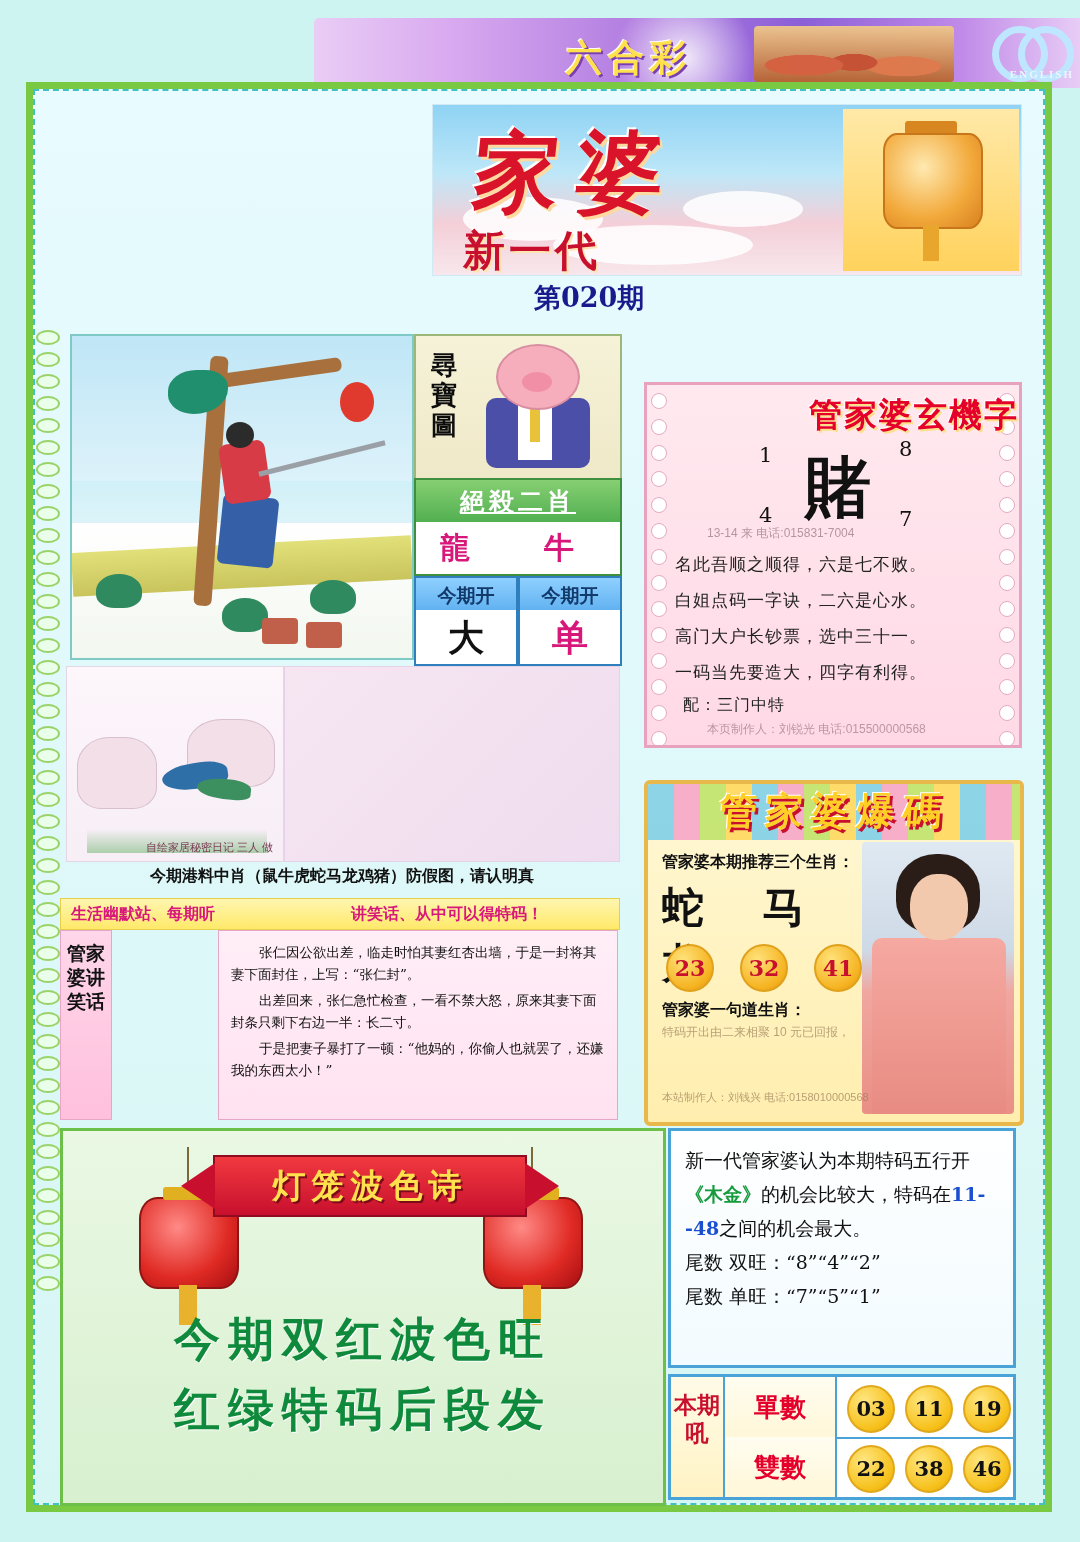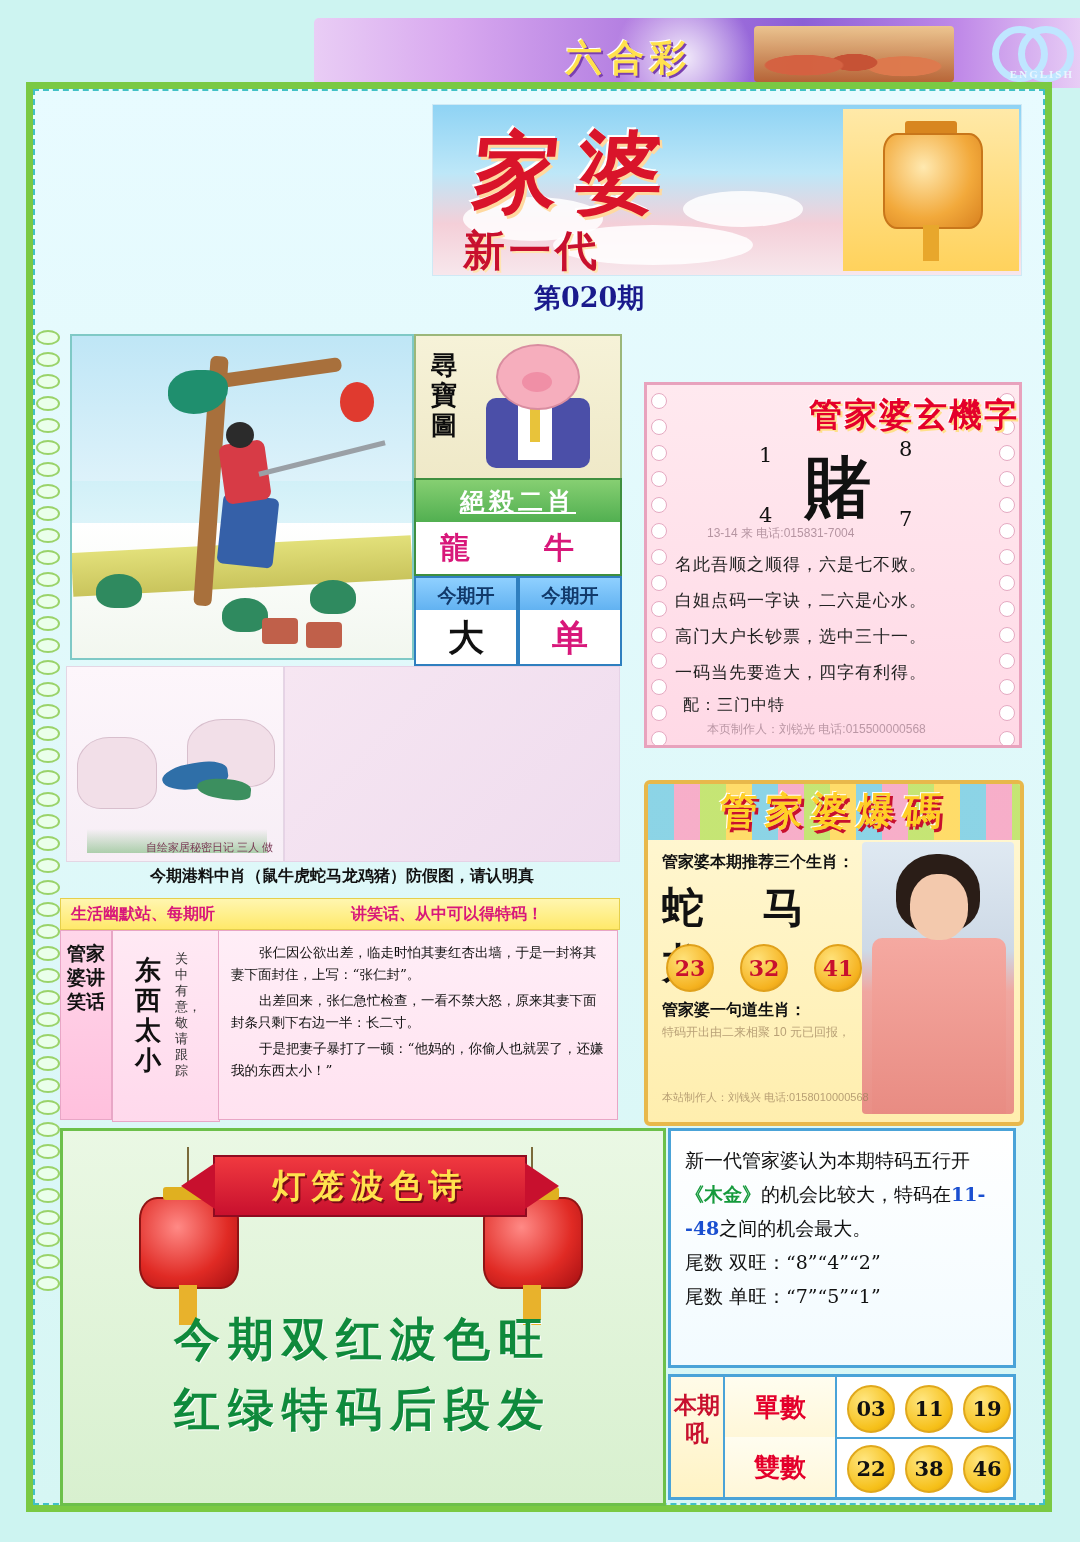--- a/index.html
+++ b/index.html
@@ -552,24 +552,20 @@
   </div>
   <div class="pic2-cap">自绘家居秘密日记   三人   做</div>
   <div class="pink-pane"></div>
   <div class="zhenjia">今期港料中肖（鼠牛虎蛇马龙鸡猪）防假图，请认明真</div>
 
   <div class="joke-band">
     <div class="l">生活幽默站、每期听</div>
     <div class="r">讲笑话、从中可以得特码！</div>
   </div>
   <div class="joke-left">管家婆讲笑话</div>
-  <div class="joke-mid">
-    <div class="big">东西太小</div>
-    <div class="small">关中有意，敬请跟踪</div>
-  </div>
   <div class="joke-body">
     <p>张仁因公欲出差，临走时怕其妻红杏出墙，于是一封将其妻下面封住，上写：“张仁封”。</p>
     <p>出差回来，张仁急忙检查，一看不禁大怒，原来其妻下面封条只剩下右边一半：长二寸。</p>
     <p>于是把妻子暴打了一顿：“他妈的，你偷人也就罢了，还嫌我的东西太小！”</p>
   </div>
 
   <div class="xuanji">
     <div class="xuanji-dots">
       <div class="dot"></div>
         <div class="dot"></div>

